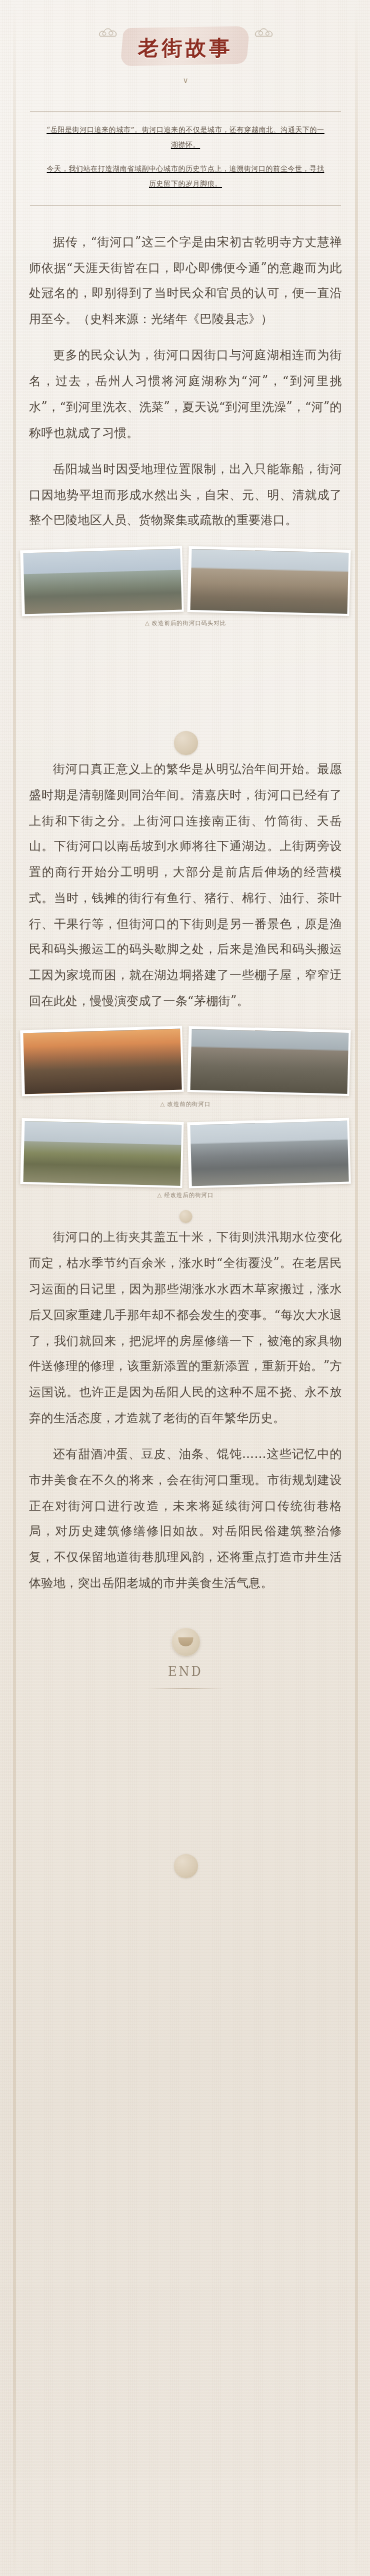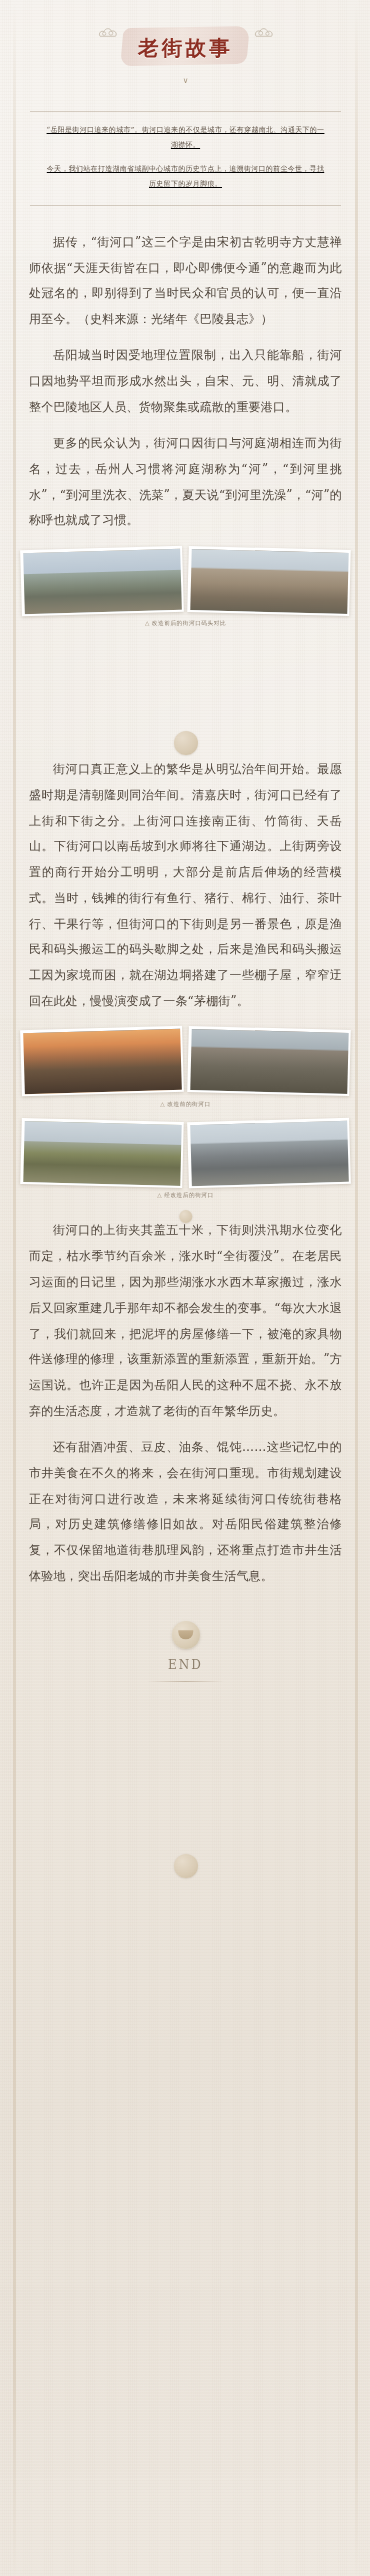--- a/index.html
+++ b/index.html
@@ -285,22 +285,22 @@
     <div class="chev-glyph">∨</div>
   </div>
 
   <div class="quote-block">
     <p>“岳阳是街河口追来的城市”。街河口追来的不仅是城市，还有穿越南北、沟通天下的一湖襟怀。</p>
     <p>今天，我们站在打造湖南省域副中心城市的历史节点上，追溯街河口的前尘今世，寻找历史留下的岁月脚痕。</p>
   </div>
 
   <div class="section" style="margin-top:24px;">
     <p class="para indent">据传，“街河口”这三个字是由宋初古乾明寺方丈慧禅师依据“天涯天街皆在口，即心即佛便今通”的意趣而为此处冠名的，即别得到了当时民众和官员的认可，便一直沿用至今。（史料来源：光绪年《巴陵县志》）</p>
+    <p class="para indent">更多的民众认为，街河口因街口与河庭湖相连而为街名，过去，岳州人习惯将河庭湖称为“河”，“到河里挑水”，“到河里洗衣、洗菜”，夏天说“到河里洗澡”，“河”的称呼也就成了习惯。</p>
     <p class="para indent">岳阳城当时因受地理位置限制，出入只能靠船，街河口因地势平坦而形成水然出头，自宋、元、明、清就成了整个巴陵地区人员、货物聚集或疏散的重要港口。</p>
-    <p class="para indent">更多的民众认为，街河口因街口与河庭湖相连而为街名，过去，岳州人习惯将河庭湖称为“河”，“到河里挑水”，“到河里洗衣、洗菜”，夏天说“到河里洗澡”，“河”的称呼也就成了习惯。</p>
   </div>
 
   <div class="photos">
     <div class="photo-row">
       <div class="photo tilt-l">
         <span class="img scene-a wide"></span>
       </div>
       <div class="photo tilt-r">
         <span class="img scene-b wide"></span>
       </div>
@@ -335,21 +335,21 @@
       </div>
       <div class="photo tilt-l">
         <span class="img scene-f wide"></span>
       </div>
     </div>
     <div class="caption">
       <span class="tri">△</span><span>经改造后的街河口</span>
     </div>
   </div>
 
-  <div class="section" style="margin-top:18px;">
+  <div class="section" style="margin-top:25px;">
     <p class="para indent">街河口的上街夹其盖五十米，下街则洪汛期水位变化而定，枯水季节约百余米，涨水时“全街覆没”。在老居民习运面的日记里，因为那些湖涨水水西木草家搬过，涨水后又回家重建几手那年却不都会发生的变事。“每次大水退了，我们就回来，把泥坪的房屋修缮一下，被淹的家具物件送修理的修理，该重新添置的重新添置，重新开始。”方运国说。也许正是因为岳阳人民的这种不屈不挠、永不放弃的生活态度，才造就了老街的百年繁华历史。</p>
     <p class="para indent">还有甜酒冲蛋、豆皮、油条、馄饨……这些记忆中的市井美食在不久的将来，会在街河口重现。市街规划建设正在对街河口进行改造，未来将延续街河口传统街巷格局，对历史建筑修缮修旧如故。对岳阳民俗建筑整治修复，不仅保留地道街巷肌理风韵，还将重点打造市井生活体验地，突出岳阳老城的市井美食生活气息。</p>
   </div>
 
   <div class="footer">
     <div class="end-badge">
       <span class="fan"></span>
     </div>
     <div class="end-text">END</div>
     <div class="rule"></div>

